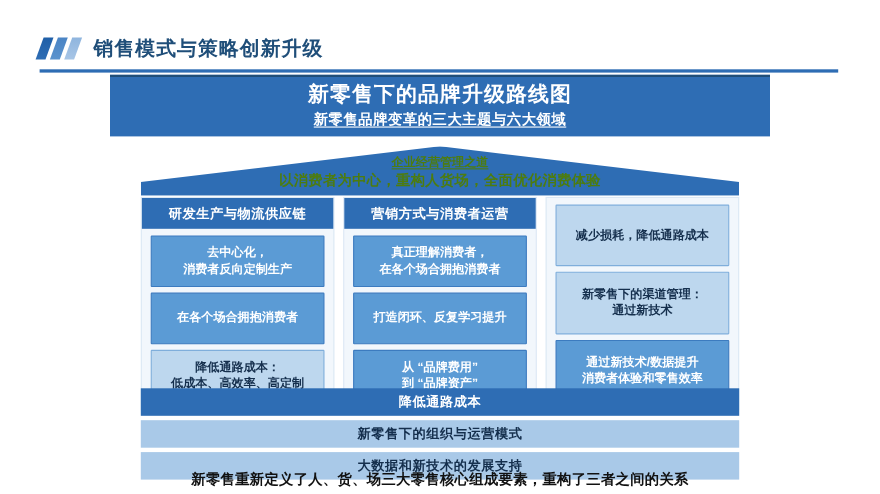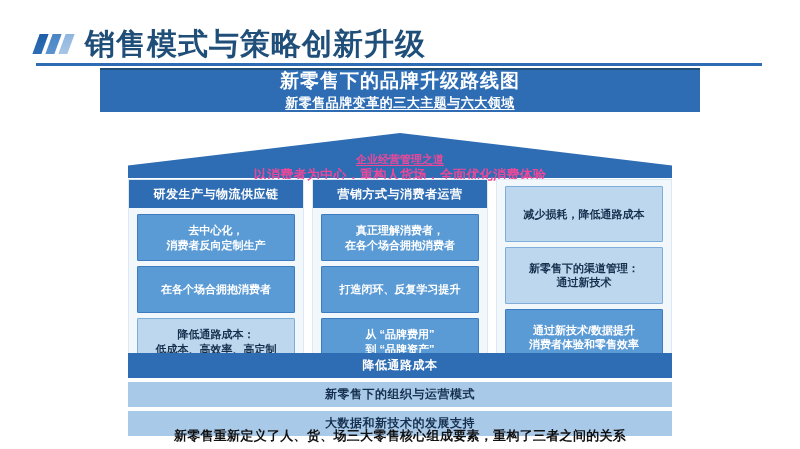--- a/index.html
+++ b/index.html
@@ -38,42 +38,42 @@
   }
   .slash {
     width: 9px;
     height: 20px;
     transform: skewX(-20deg);
   }
   .slash.s1 { background: linear-gradient(180deg,#1F5FA8,#2E6DB4); }
   .slash.s2 { background: linear-gradient(180deg,#4A84C4,#5B93CE); }
   .slash.s3 { background: linear-gradient(180deg,#8FB5DE,#A7C5E6); }
   .top-title-text {
-    font-size: 30px;
+    font-size: 18px;
     font-weight: bold;
     color: #1F4E79;
     letter-spacing: 1px;
     white-space: nowrap;
   }
   .title-rule {
     position: absolute;
     left: 36px;
     top: 63px;
     width: 726px;
     height: 3px;
     background: #2E6DB4;
   }
 
   
   .header-band {
     position: absolute;
     left: 100px;
     top: 68px;
     width: 600px;
-    height: 44px;
+    height: 56px;
     background: #2E6DB4;
     border-top: 2px solid #1F4E79;
     display: flex;
     flex-direction: column;
     align-items: center;
     justify-content: center;
     box-sizing: border-box;
   }
   .header-main {
     font-size: 19px;
@@ -102,23 +102,23 @@
   }
   .roof-shape {
     position: absolute;
     inset: 0;
     background: #2E6DB4;
     clip-path: polygon(50% 0%, 100% 72%, 100% 100%, 0% 100%, 0% 72%);
   }
   .roof-text {
     position: absolute;
     left: 0; right: 0;
-    top: 20px;
-    text-align: center;
-    color: #ec4899;
+    top: 9px;
+    text-align: center;
+    color: #4d7c0f;
   }
   .roof-line1 {
     font-size: 11px;
     font-weight: bold;
     text-decoration: underline;
     text-underline-offset: 2px;
     line-height: 1.2;
   }
   .roof-line2 {
     font-size: 13px;

